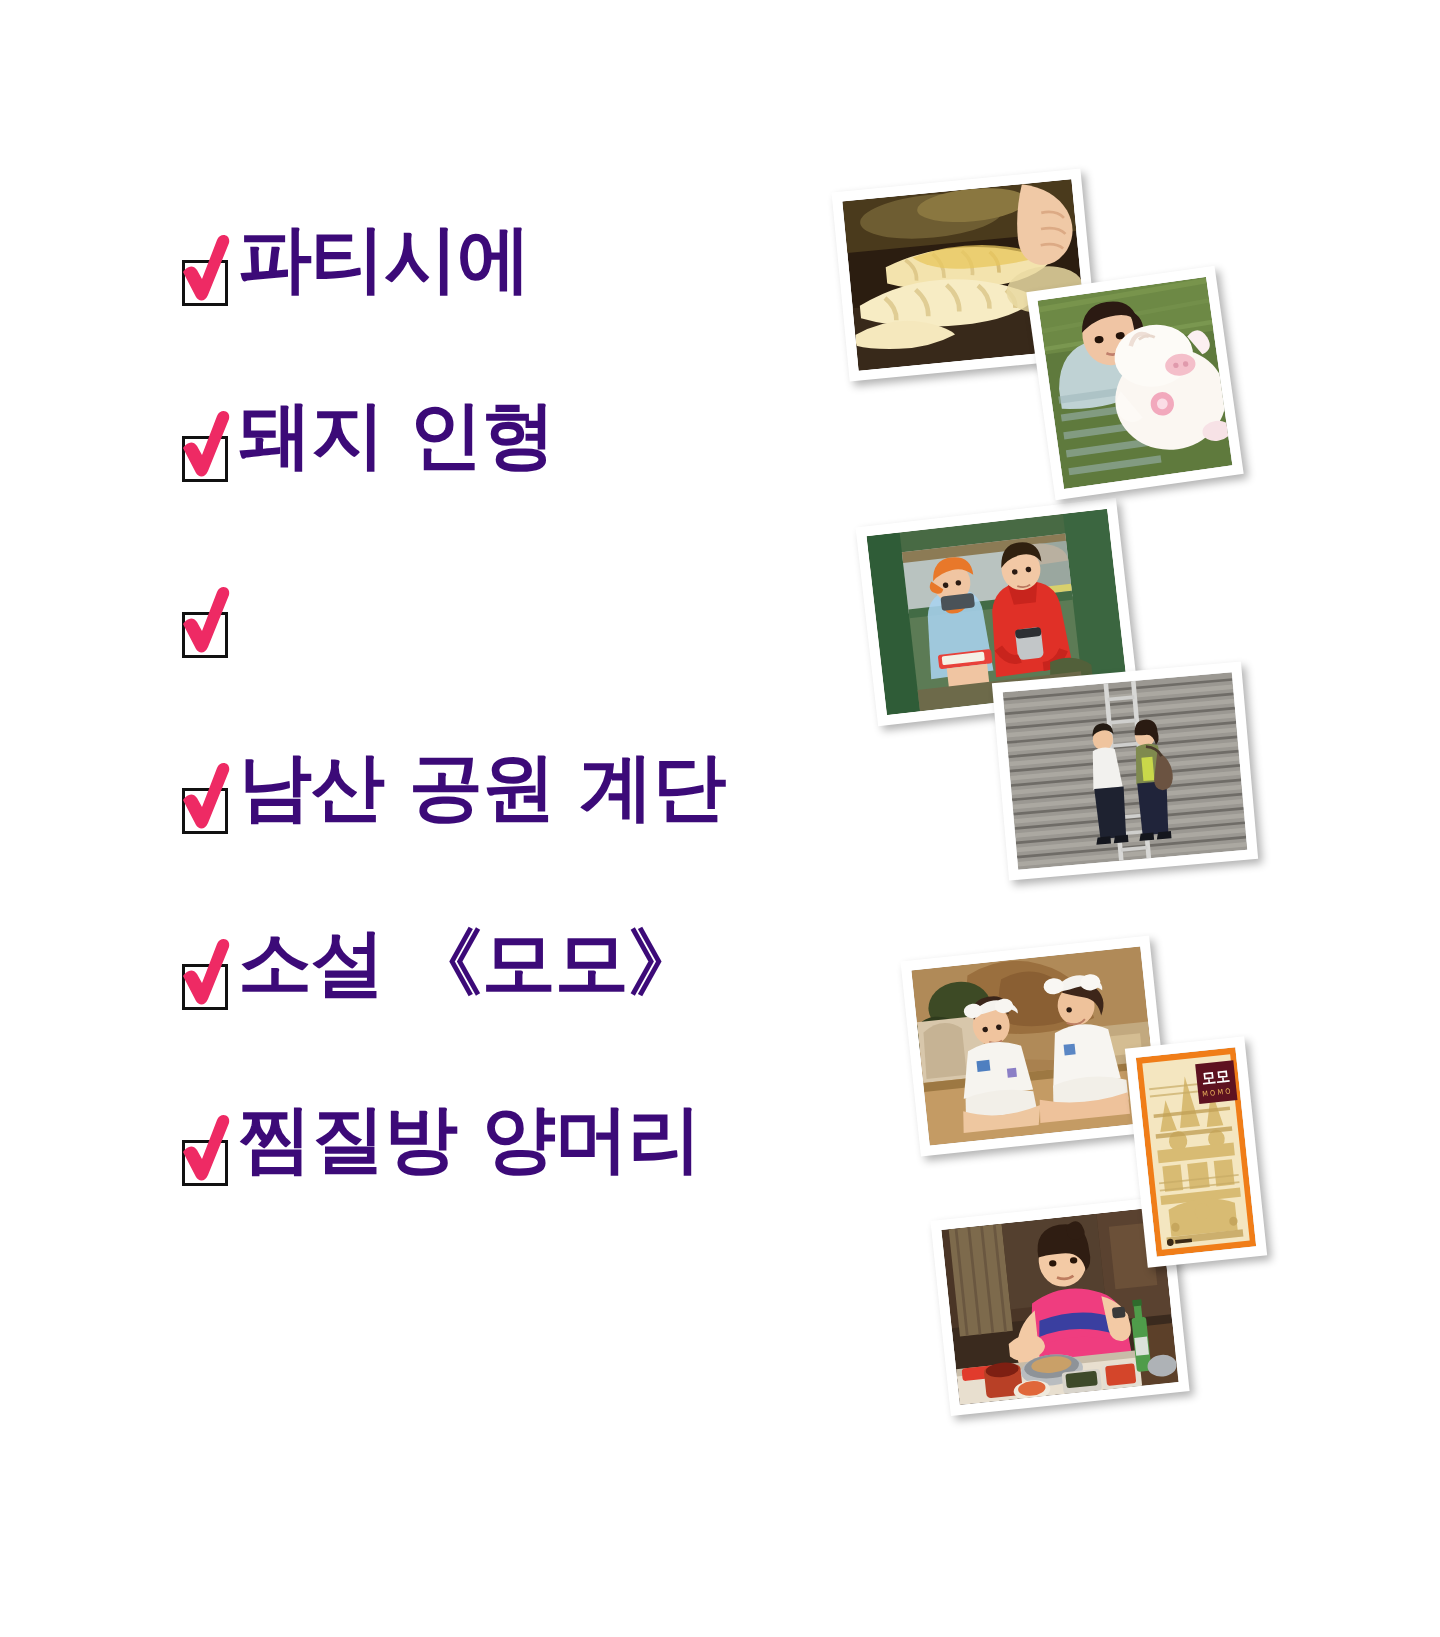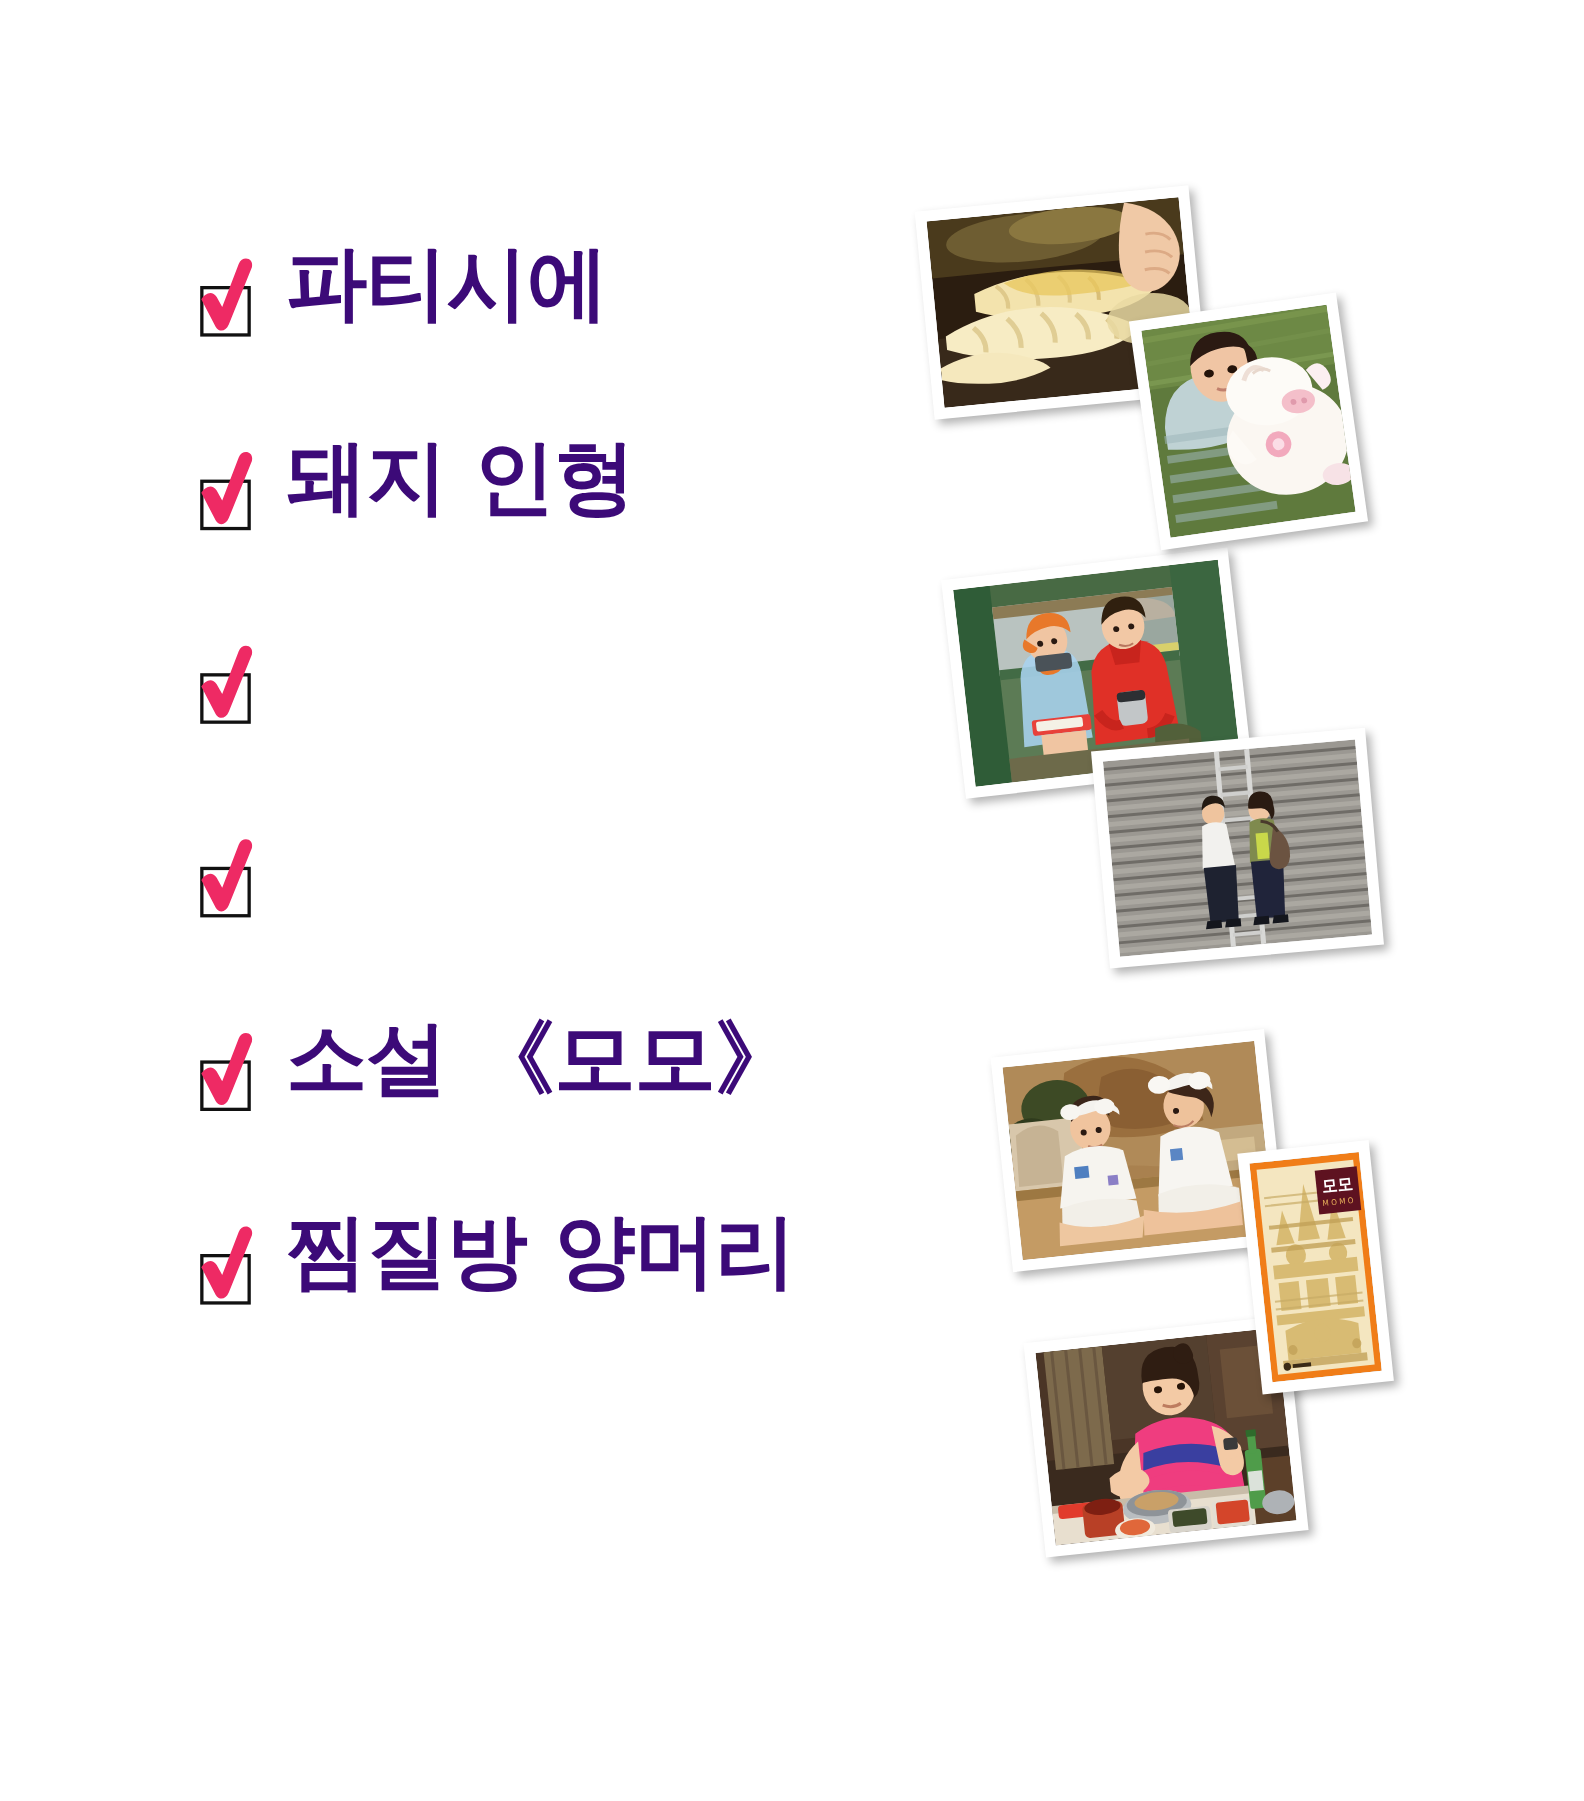--- a/index.html
+++ b/index.html
@@ -41,21 +41,20 @@
   }
   .tick{
     position:absolute;
     left:-1px; top:-2px;
     width:64px;height:74px;
     overflow:visible;
   }
   .tick svg{display:block;}
 
   .item-label{
-    margin-left:22px;
     color:#3C0A78;
     font-size:74px;
     line-height:80px;
     font-weight:bold;
     letter-spacing:-1px;
     white-space:nowrap;
     font-family:"DejaVu Sans","Liberation Sans",sans-serif;
   }
 
   
@@ -129,20 +128,21 @@
 
     <div class="check-row">
       <div class="checkbox-wrap">
         <div class="box"></div>
         <div class="tick">
           <svg viewBox="0 0 64 74" xmlns="http://www.w3.org/2000/svg" aria-hidden="true">
             <path d="M8 40 C12 34 18 32 22 38 L27 47 L42 8 C45 0 56 2 54 11 L33 63 C30 70 24 70 21 65 Z" fill="#EE2A64"></path>
           </svg>
         </div>
       </div>
+      <div class="item-label">남산 공원 계단</div>
     </div>
 
     <div class="check-row">
       <div class="checkbox-wrap">
         <div class="box"></div>
         <div class="tick">
           <svg viewBox="0 0 64 74" xmlns="http://www.w3.org/2000/svg" aria-hidden="true">
             <path d="M8 40 C12 34 18 32 22 38 L27 47 L42 8 C45 0 56 2 54 11 L33 63 C30 70 24 70 21 65 Z" fill="#EE2A64"></path>
           </svg>
         </div>

